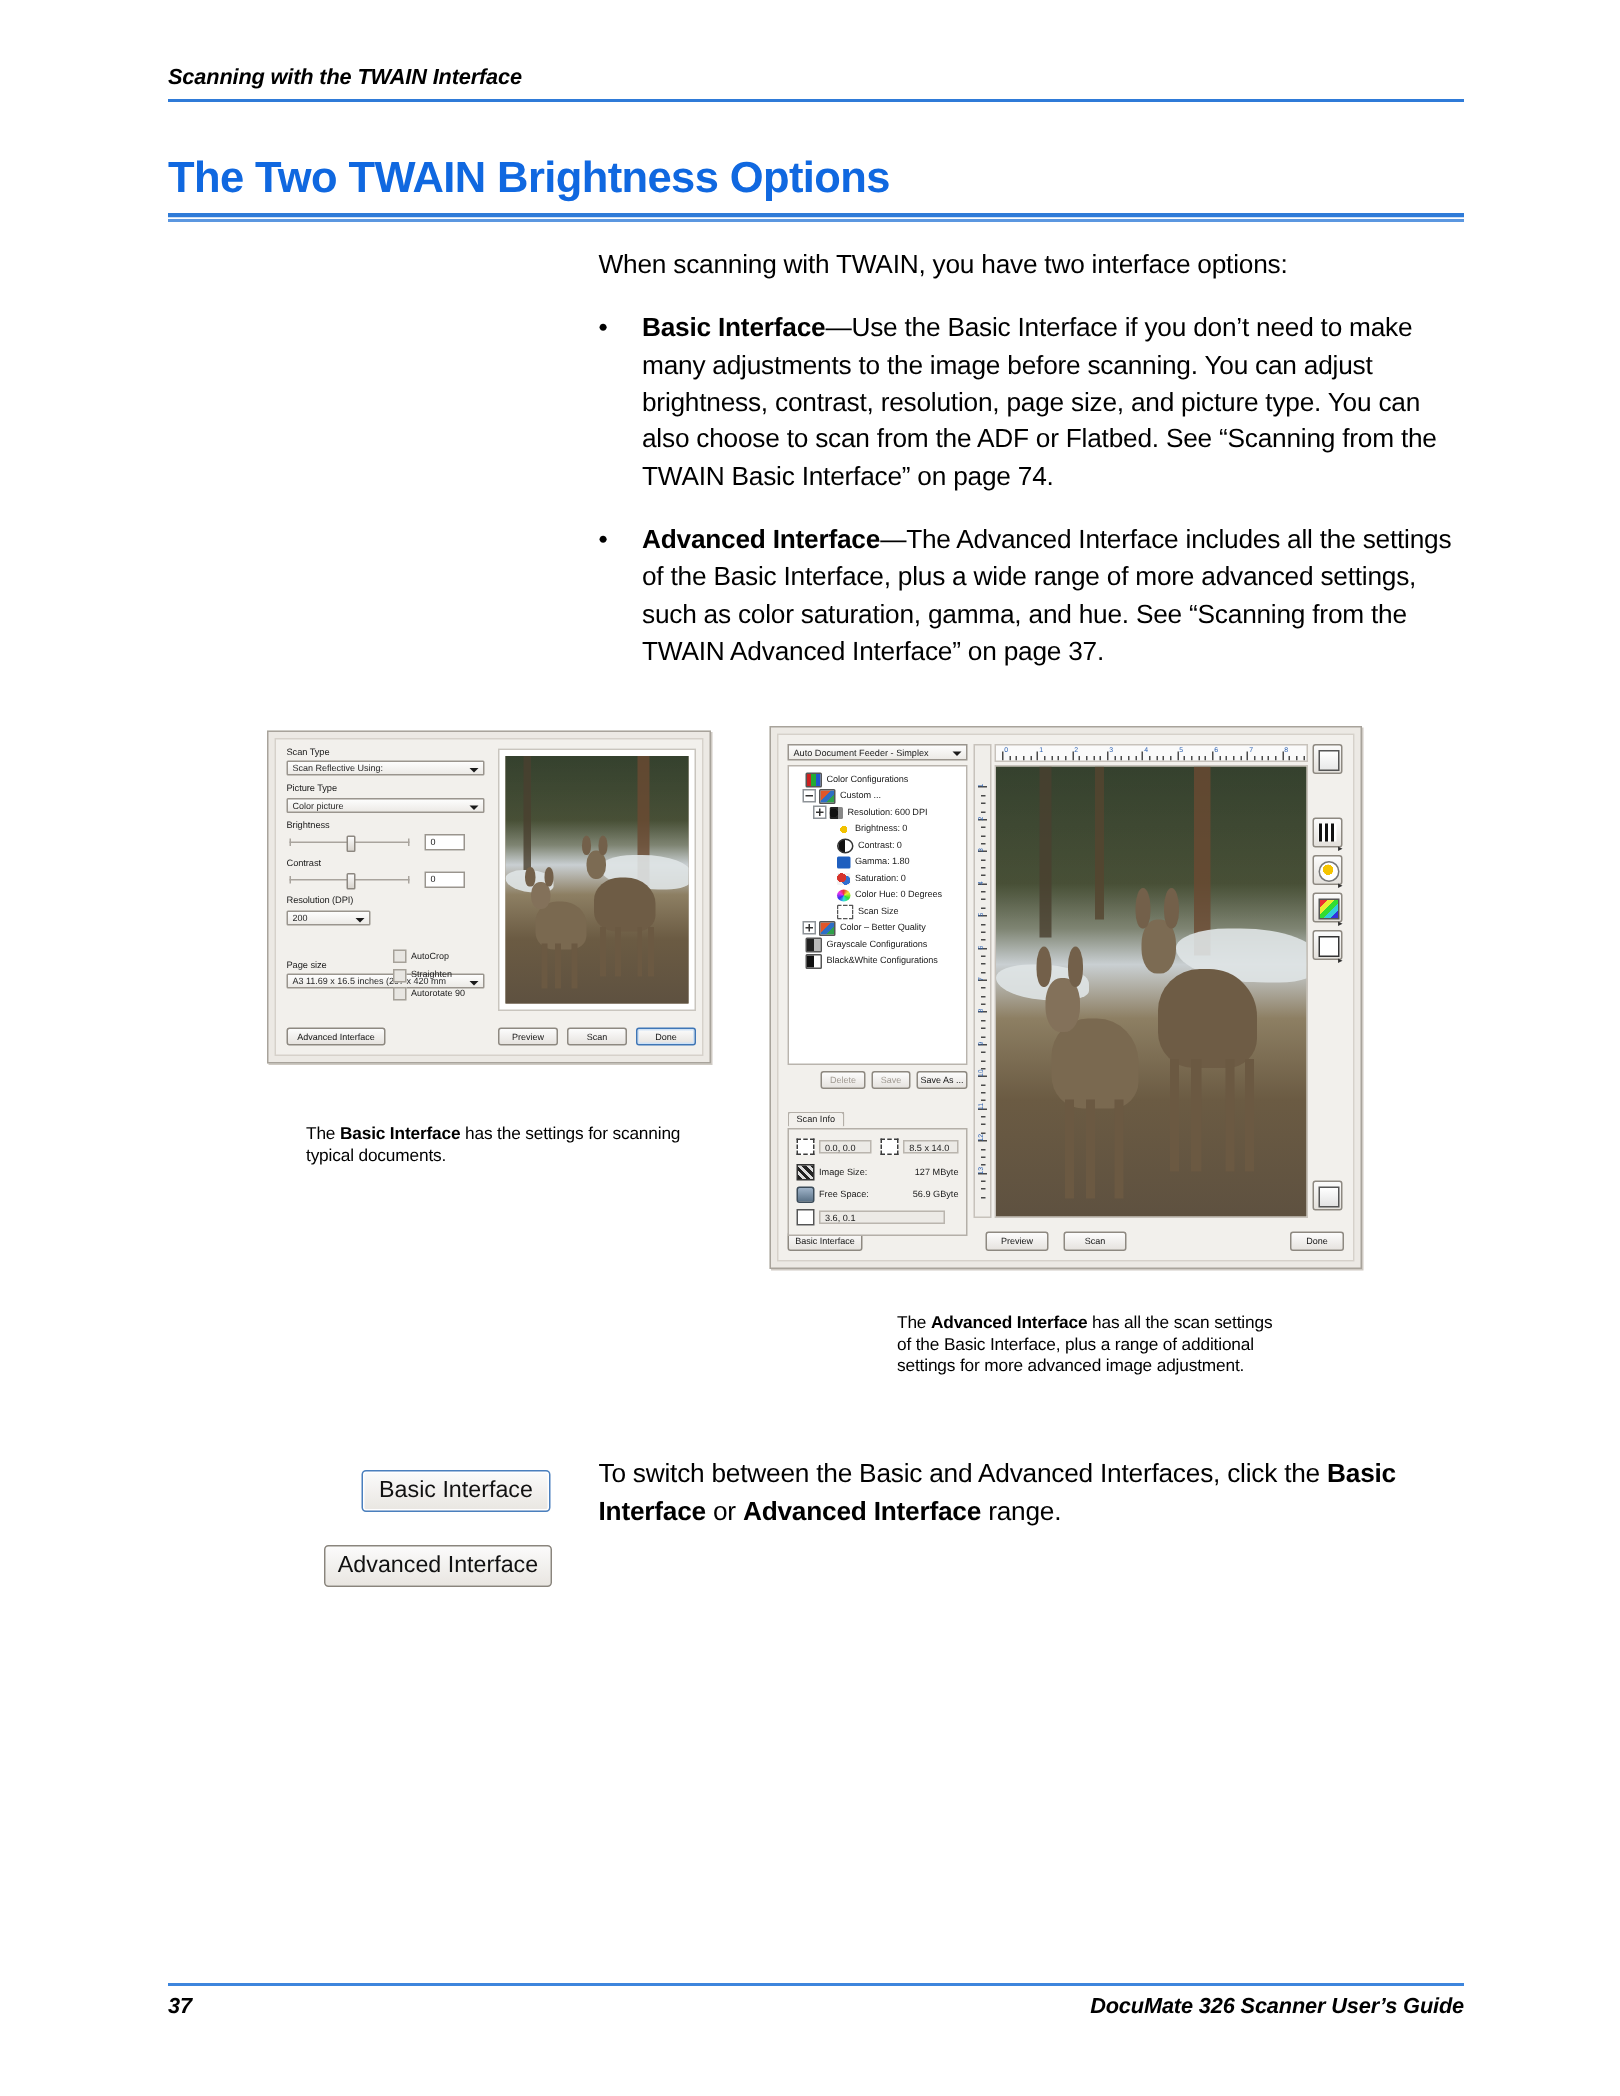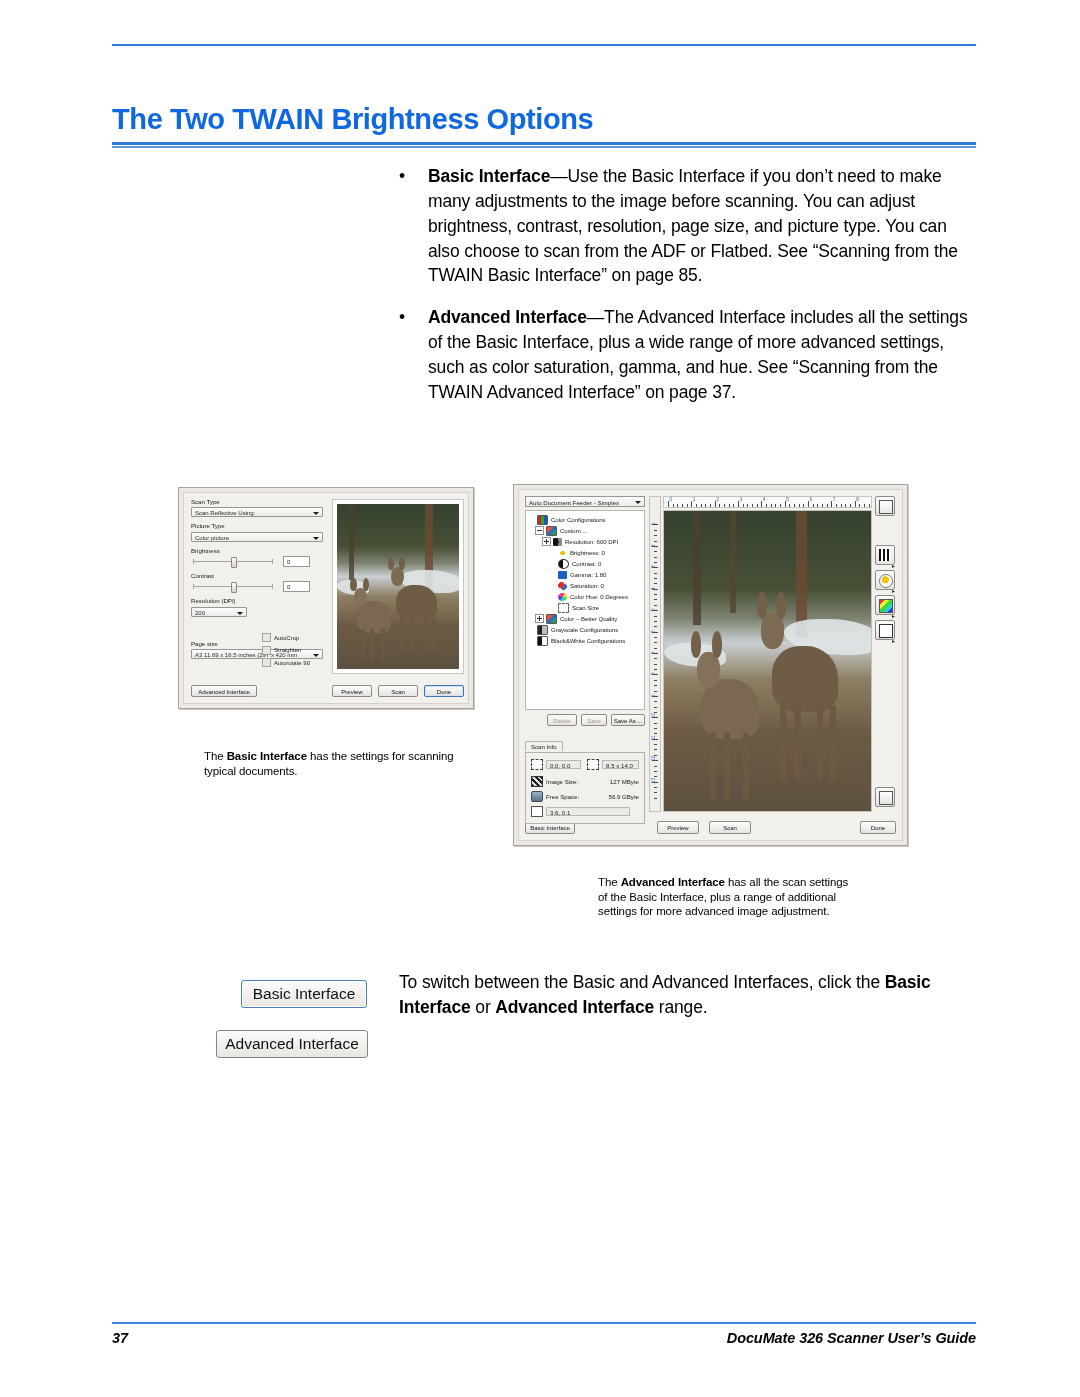--- a/index.html
+++ b/index.html
@@ -552,35 +552,37 @@
     font-style: italic;
     font-weight: bold;
     font-size: 14.5px;
     letter-spacing: -0.1px;
   }
 </style>
 </head>
 <body>
 
 <div class="page-header">
+  <div class="running-head">Scanning with the TWAIN Interface</div>
   <div class="rule-thin"></div>
 </div>
 
 <div class="section-title">The Two TWAIN Brightness Options</div>
 <div class="rule-double">
   <div class="d1"></div>
     <div class="d2"></div>
     <div class="d3"></div>
 </div>
 
 <div class="body-col">
+  <div class="intro-para">When scanning with TWAIN, you have two interface options:</div>
 
   <div class="bullet-row">
     <div class="bullet-mark">•</div>
-    <div class="bullet-text"><b>Basic Interface</b><span>—Use the Basic Interface if you don’t need to make many adjustments to the image before scanning. You can adjust brightness, contrast, resolution, page size, and picture type. You can also choose to scan from the ADF or Flatbed. See “Scanning from the TWAIN Basic Interface” on page 85.</span></div>
+    <div class="bullet-text"><b>Basic Interface</b><span>—Use the Basic Interface if you don’t need to make many adjustments to the image before scanning. You can adjust brightness, contrast, resolution, page size, and picture type. You can also choose to scan from the ADF or Flatbed. See “Scanning from the TWAIN Basic Interface” on page 74.</span></div>
   </div>
 
   <div class="bullet-row">
     <div class="bullet-mark">•</div>
     <div class="bullet-text"><b>Advanced Interface</b><span>—The Advanced Interface includes all the settings of the Basic Interface, plus a wide range of more advanced settings, such as color saturation, gamma, and hue. See “Scanning from the TWAIN Advanced Interface” on page 37.</span></div>
   </div>
 </div>
 
 <div class="fig-basic">
   <div class="inner">

